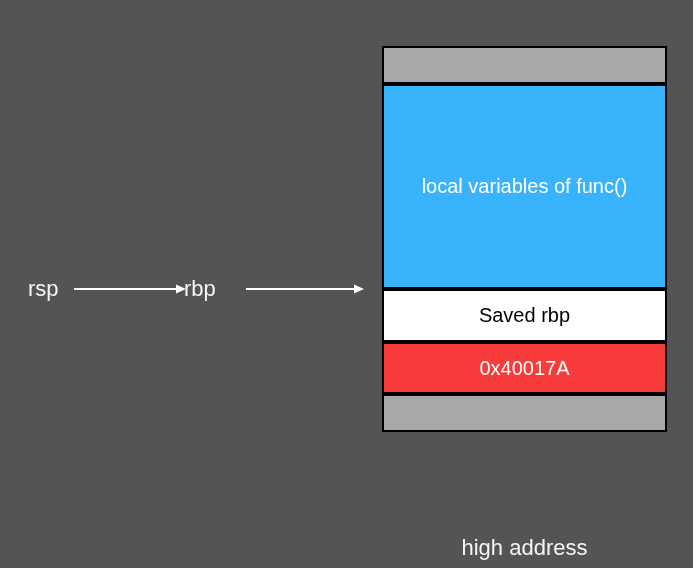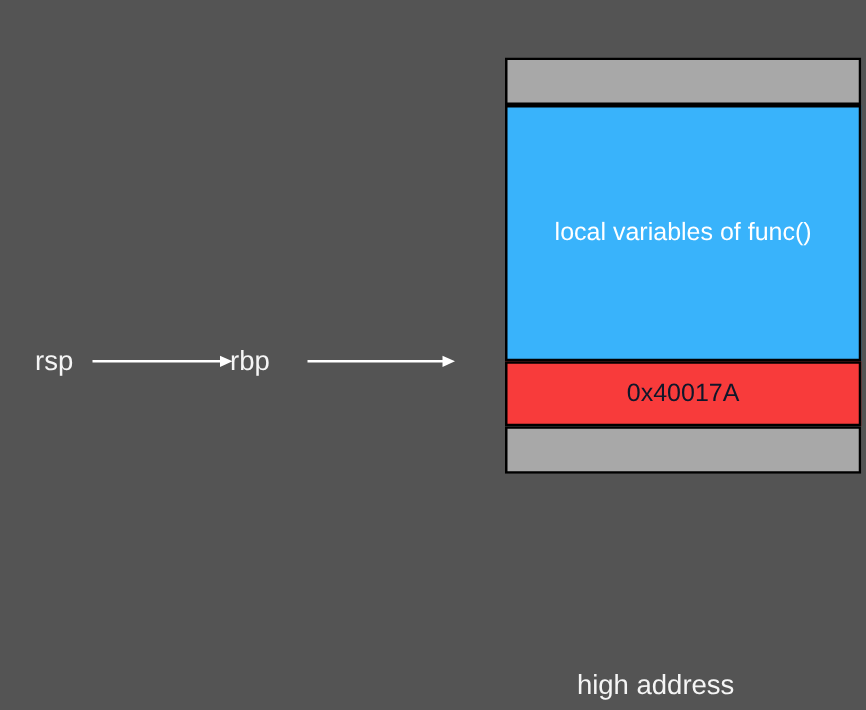--- a/index.html
+++ b/index.html
@@ -22,21 +22,21 @@
     width: 285px;
     text-align: center;
     color: #f5f5f5;
     font-size: 22px;
     line-height: 26px;
   }
   .addr-label.low  { top: 12px; }
   .addr-label.high { top: 535px; }
   .stack {
     position: absolute;
-    left: 404px;
+    left: 382px;
     top: 46px;
     width: 285px;
   }
   .segment {
     box-sizing: border-box;
     width: 100%;
     border: 2px solid #000000;
     display: flex;
     align-items: center;
     justify-content: center;
@@ -82,21 +82,24 @@
   </svg>
 
   <div class="stack">
 
   <div class="segment" style="height: 38px; background: rgb(168, 168, 168); color: rgb(0, 0, 0); border-color: rgb(0, 0, 0);">
         <span></span>
       </div>
       <div class="segment" style="height: 205px; background: rgb(57, 179, 251); color: rgb(255, 255, 255); border-color: rgb(0, 0, 0);">
         <span>local variables of func()</span>
       </div>
-      <div class="segment" style="height: 52px; background: rgb(248, 59, 59); color: #0f172a; border-color: rgb(0, 0, 0);">
+      <div class="segment" style="height: 53px; background: rgb(255, 255, 255); color: rgb(0, 0, 0); border-color: rgb(0, 0, 0);">
+        <span>Saved rbp</span>
+      </div>
+      <div class="segment" style="height: 52px; background: rgb(248, 59, 59); color: #ffffff; border-color: rgb(0, 0, 0);">
         <span>0x40017A</span>
       </div>
       <div class="segment" style="height: 38px; background: rgb(168, 168, 168); color: rgb(0, 0, 0); border-color: rgb(0, 0, 0);">
         <span></span>
       </div>
     </div>
 
   <div class="addr-label high" style="color: rgb(245, 245, 245);">high address</div>
 
 </div>

